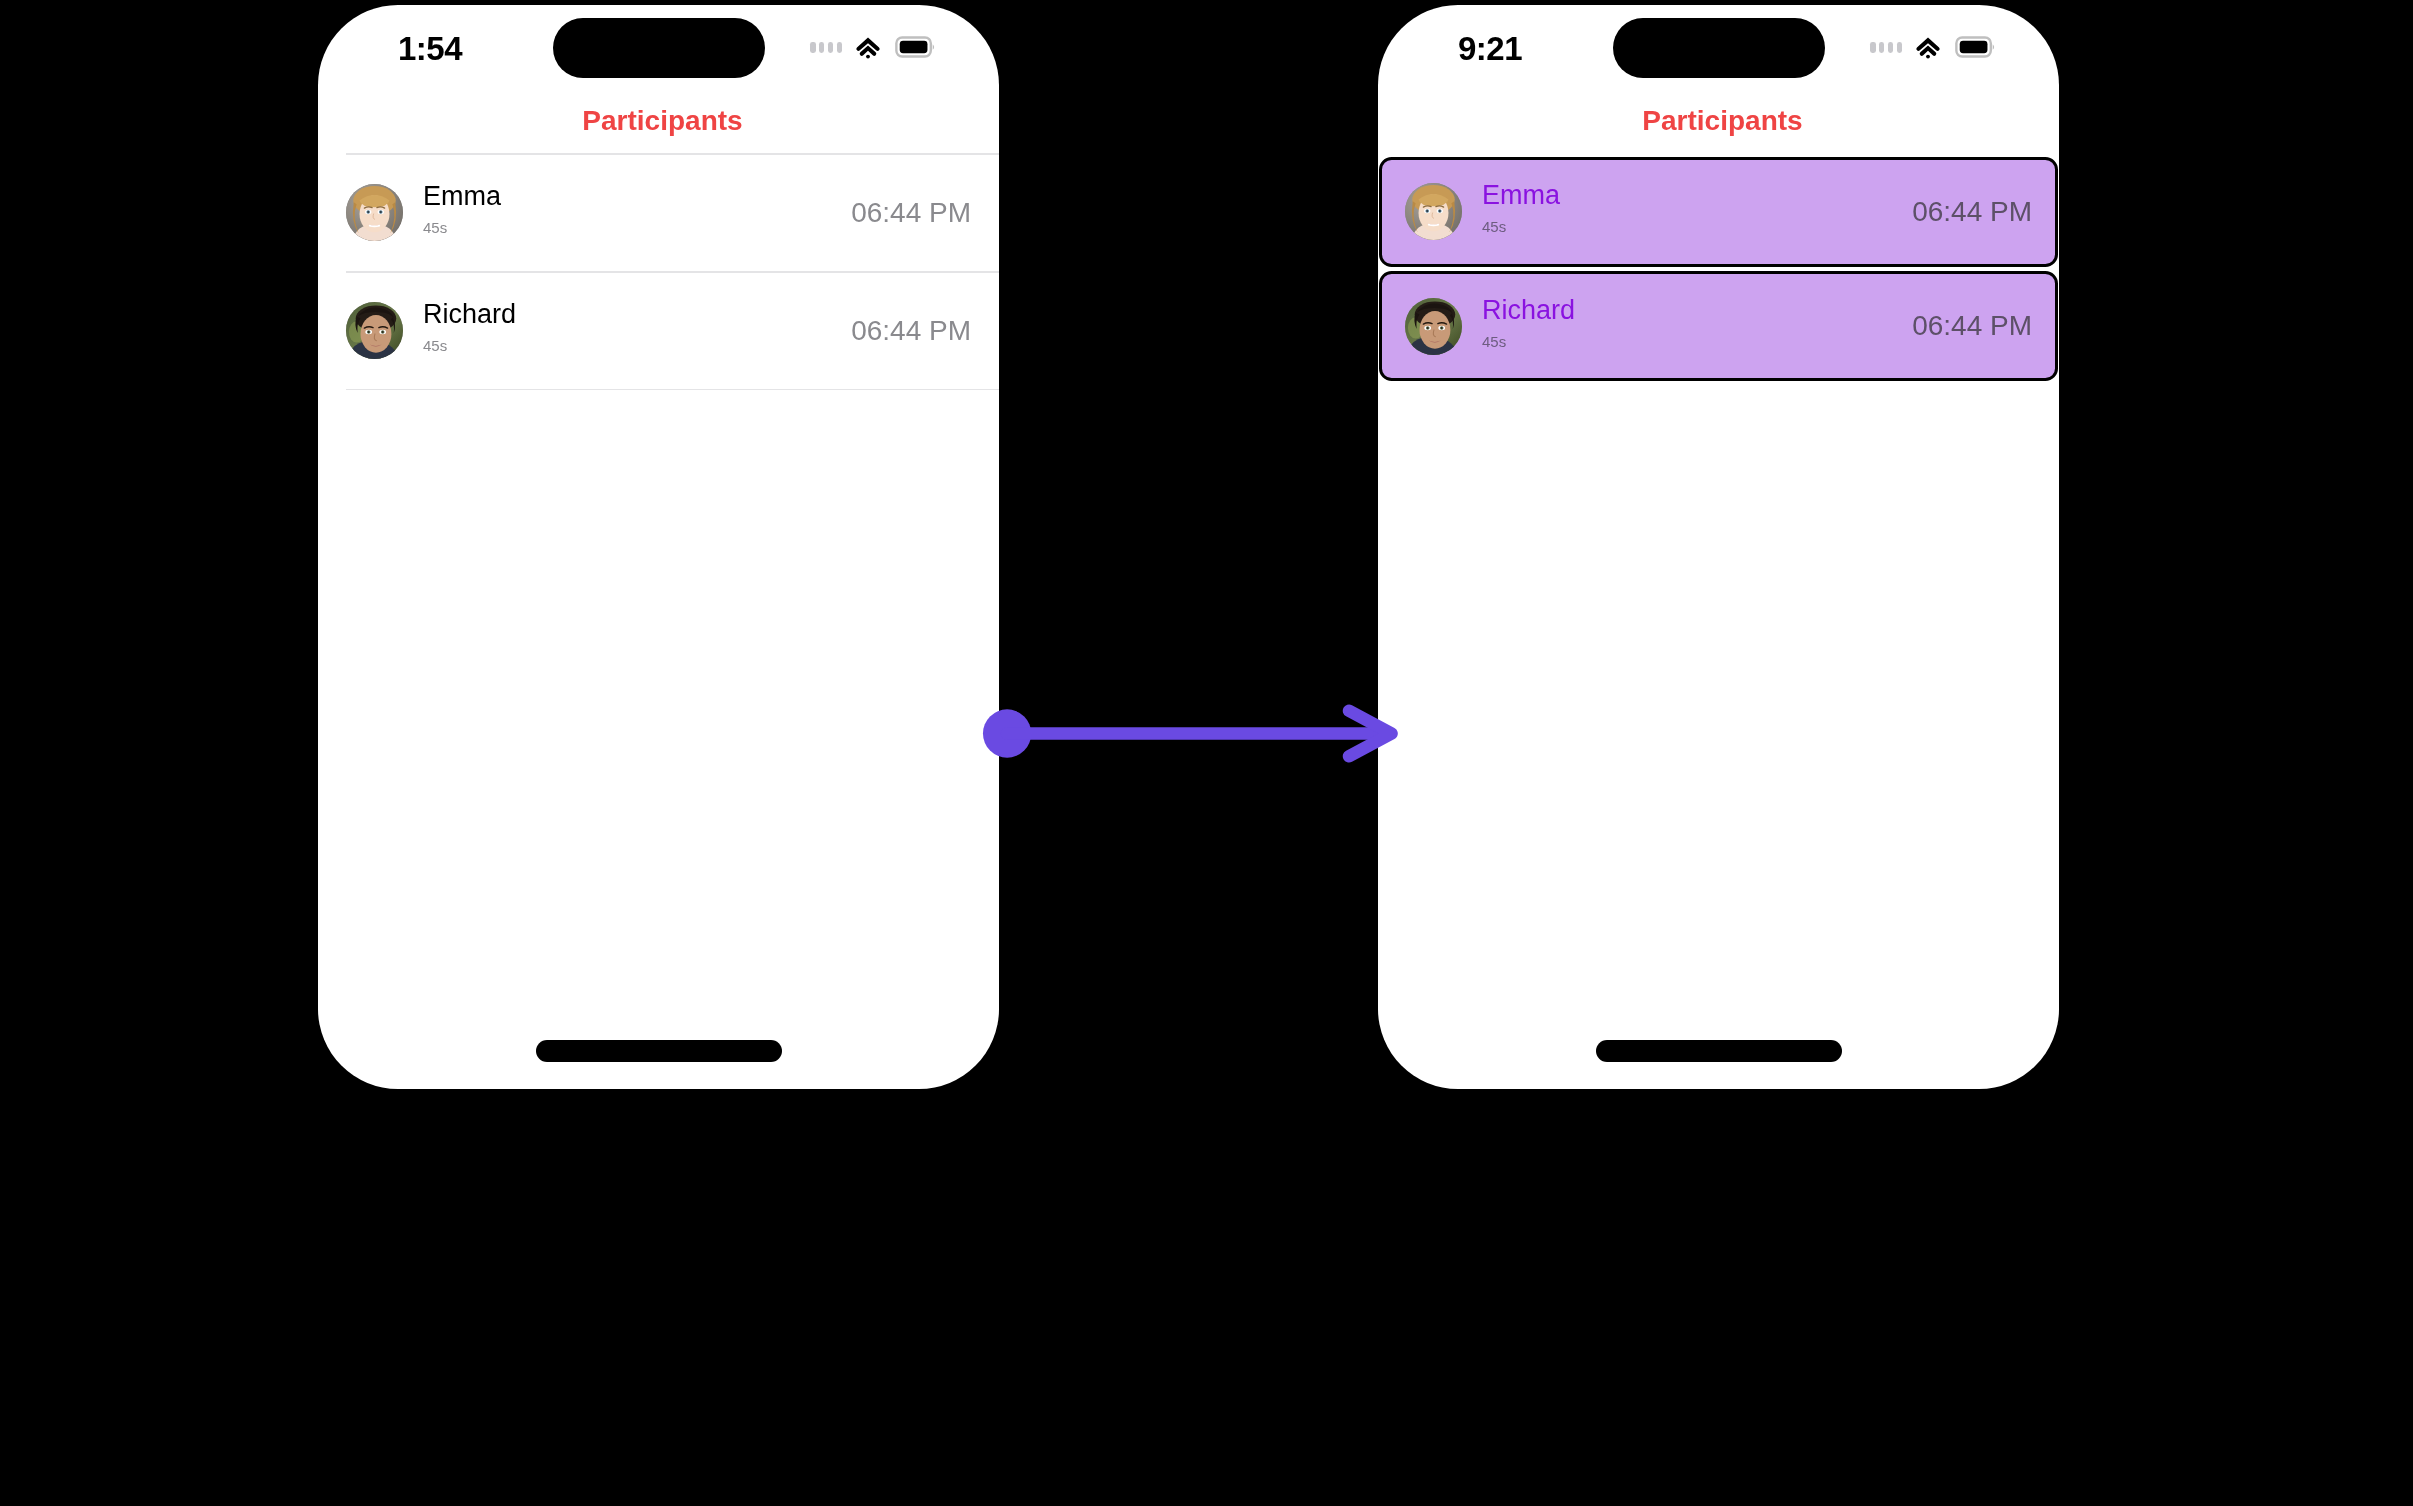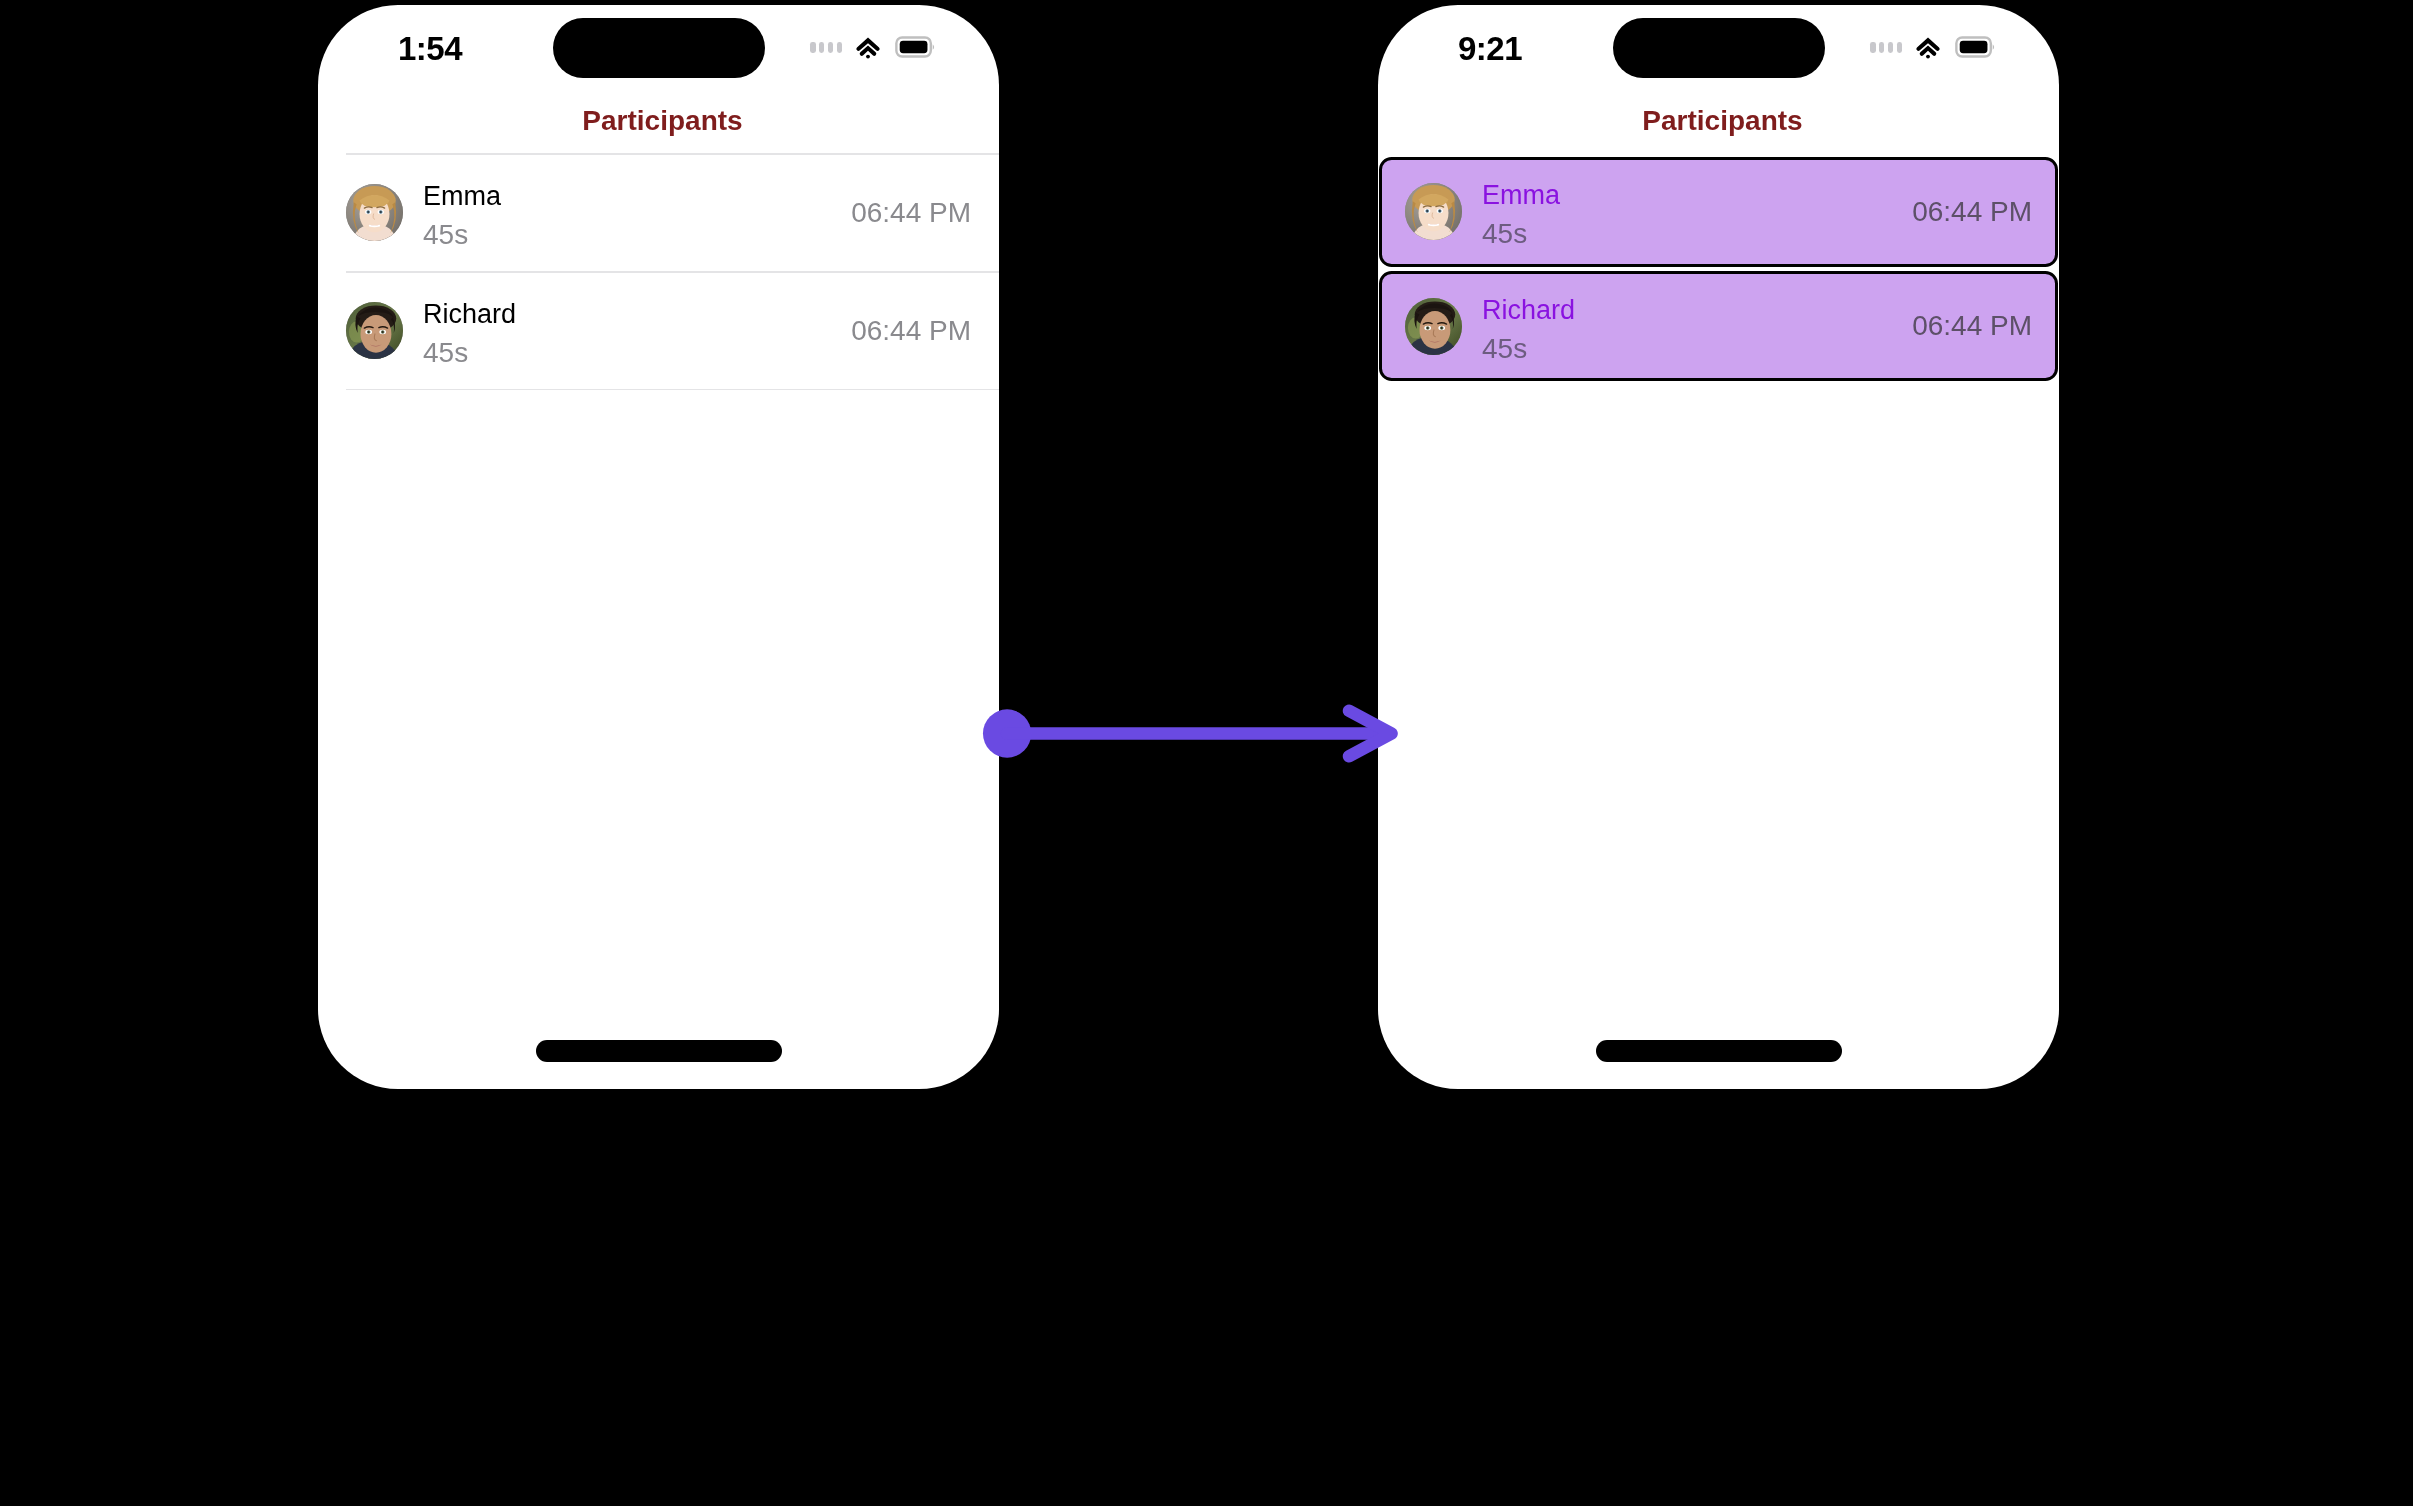--- a/index.html
+++ b/index.html
@@ -88,21 +88,21 @@
     height: 61px;
     width: 100%;
   }
   .nav-title {
     position: absolute;
     left: 0; right: 0;
     top: 13.5px;
     text-align: center;
     font-size: 28px;
     font-weight: 600;
-    color: #7f1d1d;
+    color: #ef4444;
     padding-left: 8px;
   }
 
   
   .list-plain { position: relative; width: 100%; }
   .row-plain {
     position: relative;
     height: 116px;
     background: #ffffff;
     display: flex;
@@ -155,21 +155,21 @@
     top: -2.9px;
     font-size: 27px;
     font-weight: 400;
     color: #000000;
     white-space: nowrap;
   }
   .row-sub {
     position: absolute;
     left: 0;
     top: 35px;
-    font-size: 28px;
+    font-size: 15px;
     font-weight: 400;
     color: #8a8a8e;
     white-space: nowrap;
   }
   .row-time {
     flex: 0 0 auto;
     font-size: 28px;
     font-weight: 400;
     color: #8a8a8e;
     margin-right: 28px;

